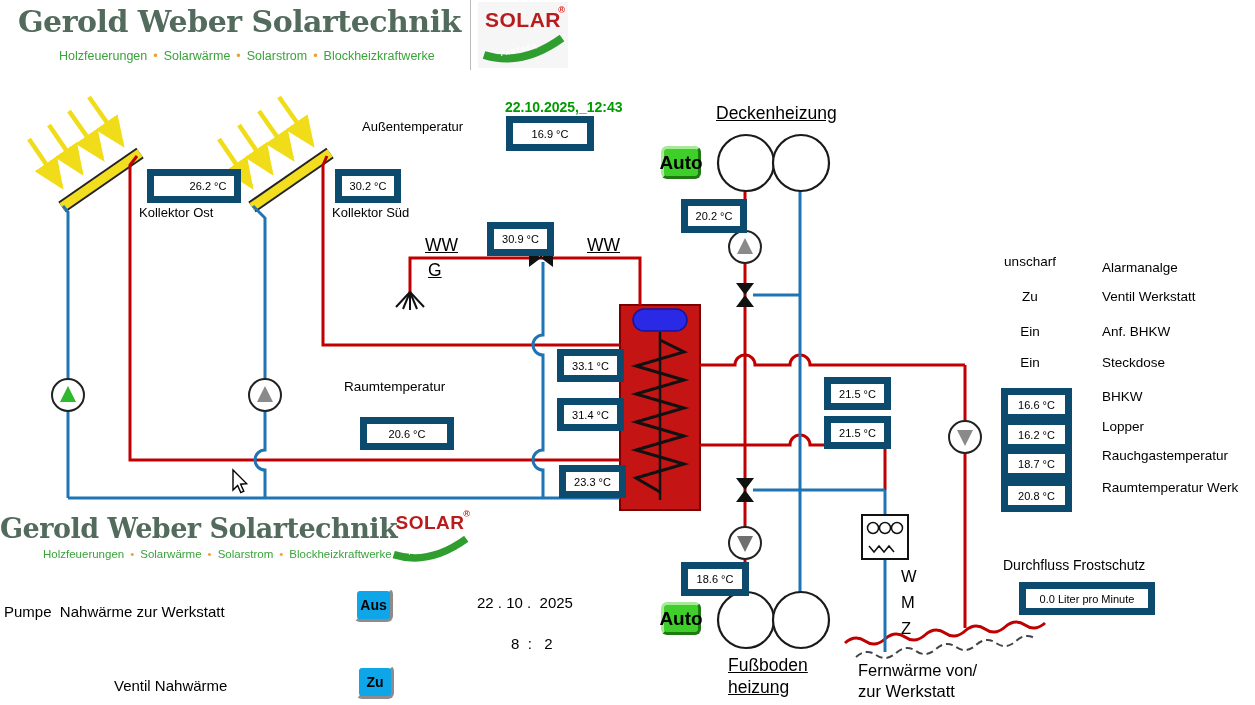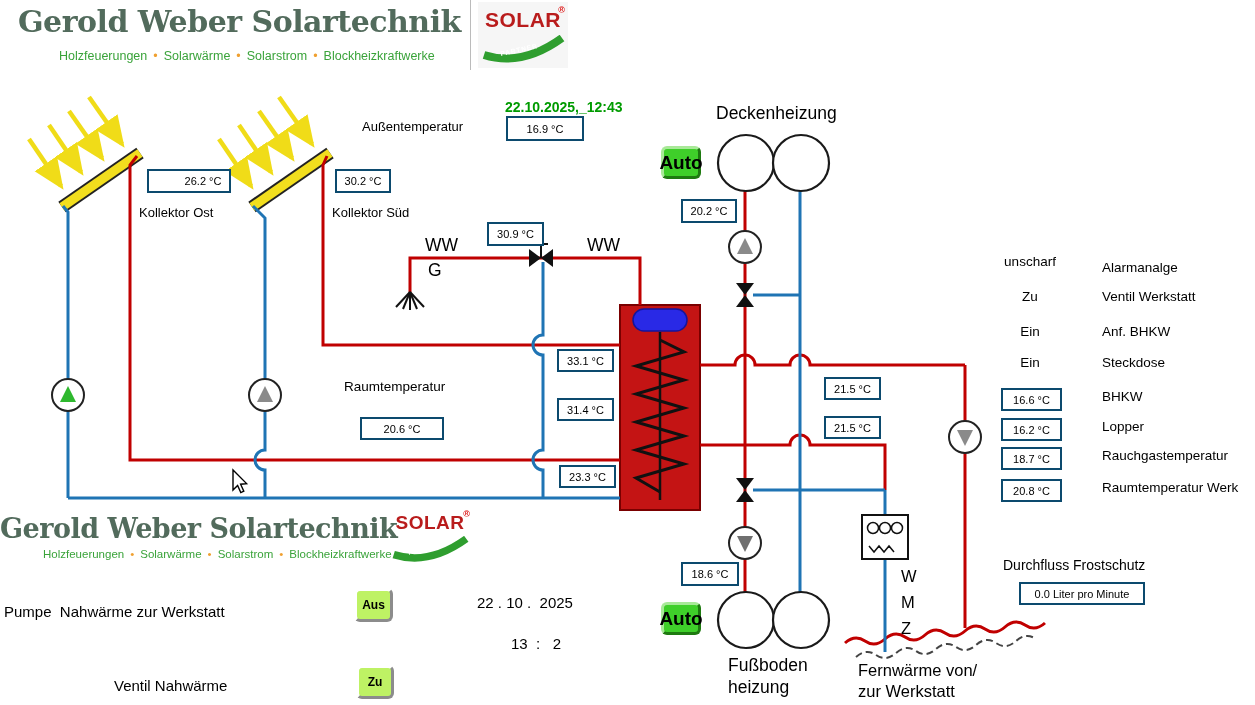--- a/index.html
+++ b/index.html
@@ -5,42 +5,42 @@
   html,body{margin:0;padding:0;}
   body{
     width:1255px;height:705px;position:relative;overflow:hidden;background:#fff;
     font-family:"Liberation Sans",sans-serif;color:#000;
   }
   .abs{position:absolute;}
   #schematic{position:absolute;left:0;top:0;z-index:1;}
   .lbl{position:absolute;z-index:3;font-size:13.5px;white-space:nowrap;}
   .pre{white-space:pre;}
   .tbox{
-    position:absolute;z-index:3;background:#fff;border:2px solid #0c4a6e;
+    position:absolute;z-index:3;background:#fff;border:7px solid #0c4a6e;
     display:flex;align-items:center;justify-content:center;font-size:11px;white-space:pre;
   }
   .btn{
     position:absolute;z-index:4;display:flex;align-items:center;justify-content:center;
     border-radius:6px;font-weight:bold;cursor:default;
   }
   .btn-auto{background:var(--button-green,#3fcf2a);border:3px solid;border-color:#a8e998 #1e7a10 #1e7a10 #a8e998;font-size:19px;}
-  .btn-gray{background:#bef264;border:3px solid;border-color:#ffffff #8c8c8c #8c8c8c #ffffff;font-size:12px;}
+  .btn-gray{background:#0ea5e9;border:3px solid;border-color:#ffffff #8c8c8c #8c8c8c #ffffff;font-size:14px;}
   .brand-title{
     position:absolute;z-index:3;font-family:"DejaVu Serif","Liberation Serif",serif;
     font-weight:bold;color:var(--logo-green,#526b5c);white-space:nowrap;letter-spacing:-0.5px;
   }
   .brand-tags{position:absolute;z-index:3;color:var(--subtitle-green,#3aa33a);font-weight:normal;white-space:nowrap;padding-left:39px;}
   .brand-tags span + span::before{content:"•";color:var(--bullet-orange,#f0a030);margin:0 6px;}
   .badge{position:absolute;z-index:3;}
   .badge-name{position:absolute;left:0;right:0;text-align:center;color:#b91c1c;font-weight:bold;letter-spacing:0.5px;}
   .badge-reg{position:absolute;color:#dd1111;font-size:9px;font-weight:bold;}
   .badge-sub{position:absolute;color:#fff;font-size:6.5px;font-weight:bold;letter-spacing:1px;transform:rotate(-12deg);}
   .divider{position:absolute;z-index:3;background:#bbb;}
   .dt{position:absolute;z-index:3;color:var(--datetime-green,#009b00);font-weight:bold;font-size:14px;white-space:pre;}
-  .big{font-size:17.5px;}
+  .big{font-size:17.5px;text-decoration:underline;}
   .pipe-r{stroke:var(--pipe-red,#c00000);stroke-width:3;fill:none;}
   .pipe-b{stroke:var(--pipe-blue,#1f74b4);stroke-width:3;fill:none;}
   .wavy-d{stroke:#444;stroke-width:2;stroke-dasharray:7 4;fill:none;}
   .panel-base{stroke:#222;stroke-width:13;fill:none;}
   .panel-top{stroke:var(--collector-yellow,#f2de1e);stroke-width:9;fill:none;}
   .ray{stroke:#f0dc18;stroke-width:4.5;fill:none;}
   .sym{stroke:#111;stroke-width:2;fill:none;}
 </style>
 </head>
 <body>
@@ -248,15 +248,15 @@
   <div class="badge-reg" style="right:2px;top:5px;">®</div>
   <svg class="abs" style="left:2px;bottom:2px;" width="80" height="28" viewBox="0 0 86 30">
     <path d="M4,20 Q42,32 82,3" stroke="#2f9e2f" stroke-width="8" fill="none"></path>
   </svg>
   <div class="badge-sub" style="left:20px;top:42px;font-size:6px;">PARTNER</div>
 </div>
 
 <div class="lbl pre" style="left:4px;top:603px;font-size:15px;">Pumpe  Nahwärme zur Werkstatt</div>
 <button class="btn btn-gray" style="left:354px;top:588px;width:39px;height:34px;">Aus</button>
 <div class="lbl pre" style="left:477px;top:594px;font-size:15px;">22 . 10 .  2025</div>
-<div class="lbl pre" style="left:511px;top:635px;font-size:15px;">13  :   2</div>
+<div class="lbl pre" style="left:511px;top:635px;font-size:15px;">8  :   2</div>
 <div class="lbl" style="left:114px;top:677px;font-size:15px;">Ventil Nahwärme</div>
 <button class="btn btn-gray" style="left:356px;top:665px;width:38px;height:34px;">Zu</button>
 
 </body></html>

